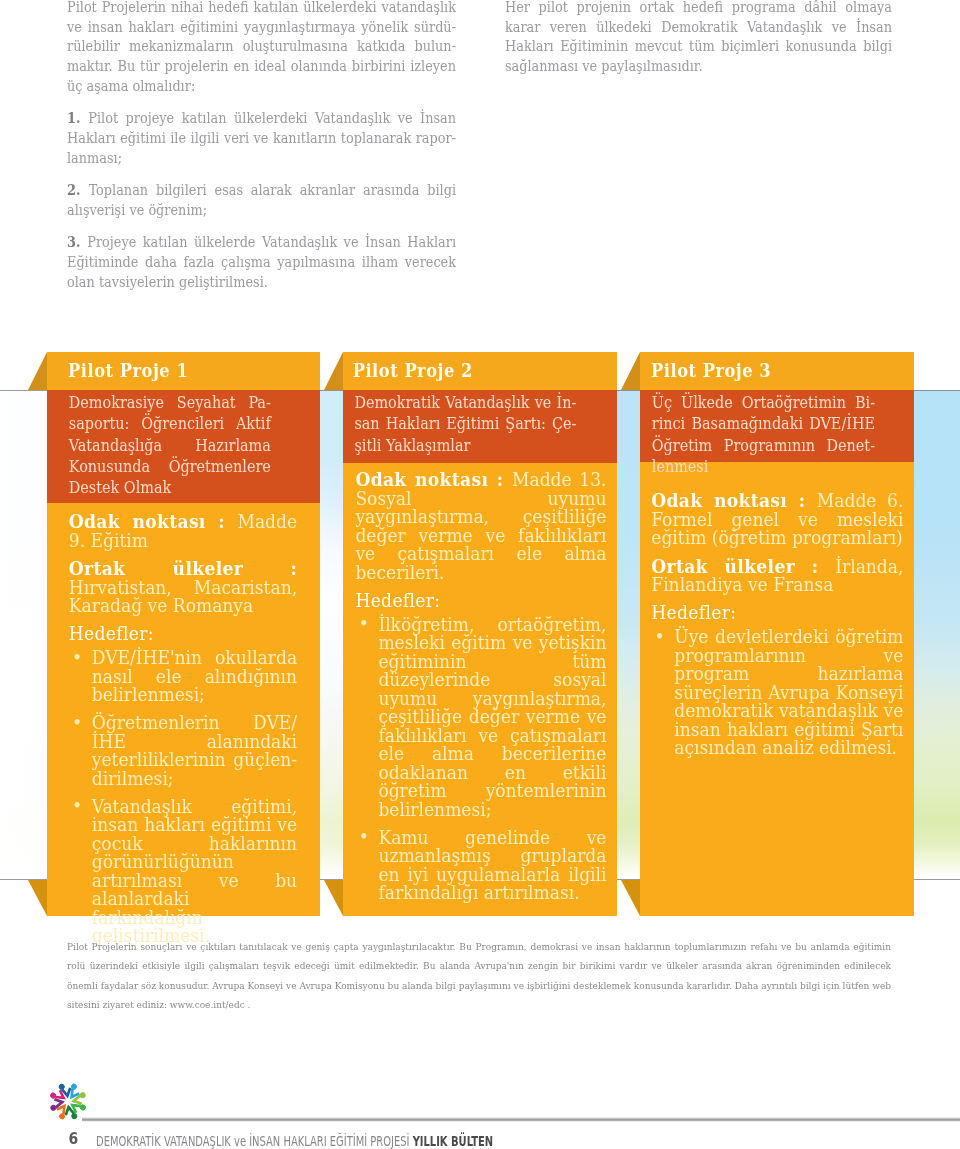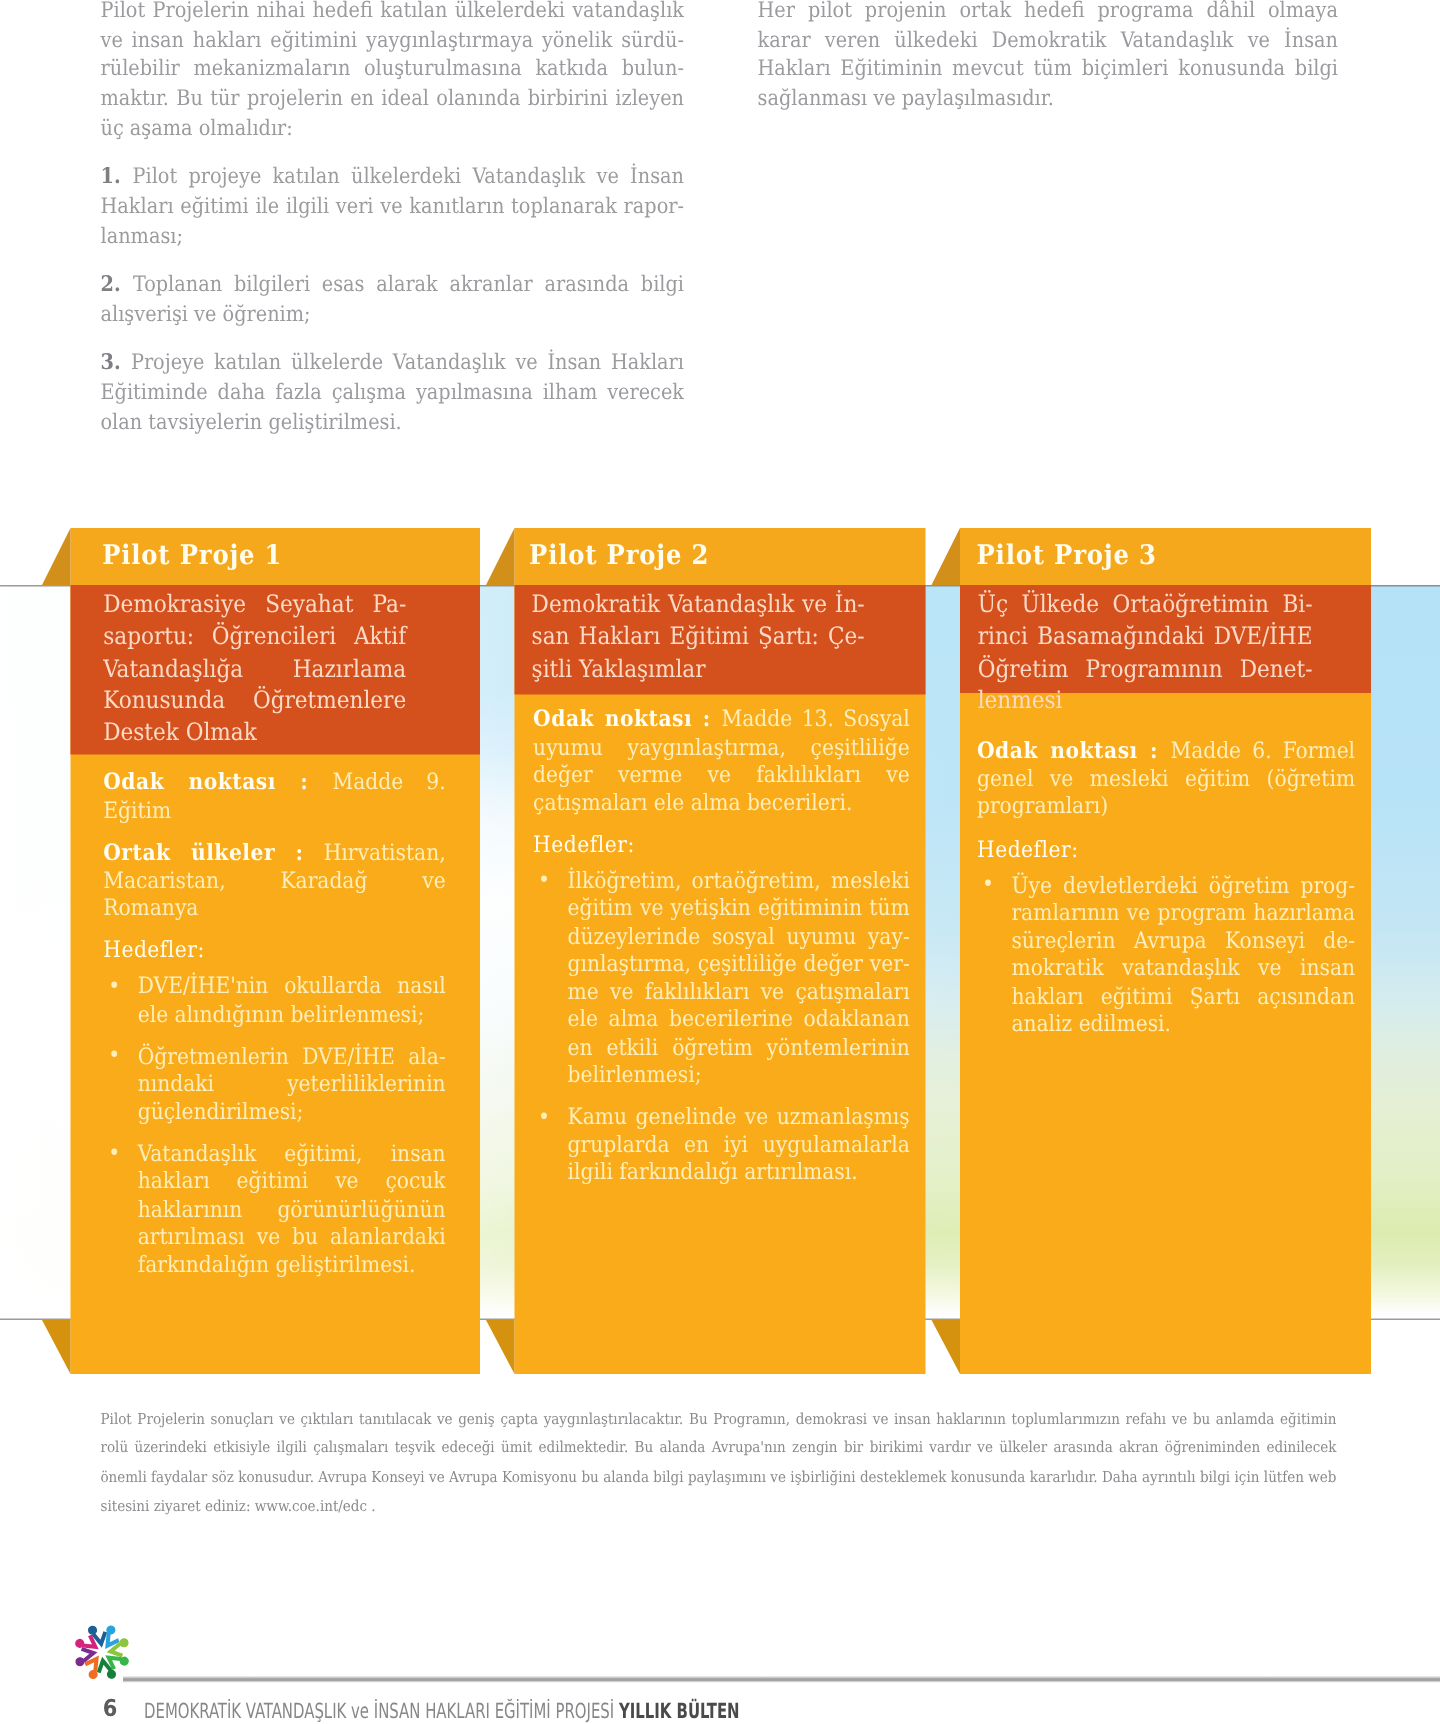--- a/index.html
+++ b/index.html
@@ -38,21 +38,21 @@
             border-left:19px solid transparent;border-bottom:38px solid #d2901a;}
   .cardbody{position:absolute;left:0;top:38px;width:100%;background:#faab19;}
   .fold-bot{position:absolute;left:-19px;width:0;height:0;
             border-left:19px solid transparent;border-top:36px solid #d4920f;}
   .titleblock{position:absolute;left:0;top:38px;width:100%;background:#d4511e;}
 
   .ribbon-label{position:absolute;top:8px;color:#fffdf0;font-weight:bold;
                 font-size:18px;letter-spacing:0.55px;white-space:nowrap;}
 
   .ctitle{position:absolute;color:#fbdbc8;font-size:16.0px;line-height:21.3px;text-align:justify;}
-  .cbody{position:absolute;font-size:15px;line-height:18.5px;text-align:justify;color:#fdeebb;}
+  .cbody{position:absolute;font-size:19px;line-height:18.5px;text-align:justify;color:#fdeebb;}
   .cbody .row{margin-bottom:9.8px;}
   .cbody .lbl{color:#fffdf4;font-weight:bold;letter-spacing:0.35px;}
   ul.goals{margin:0;padding:0;list-style:none;}
   ul.goals li{position:relative;padding-left:23px;margin-bottom:9.5px;}
   ul.goals li:last-child{margin-bottom:0;}
   ul.goals li .bullet{position:absolute;left:3.3px;top:-0.5px;}
   .goals-label{color:#fffdf4;font-weight:normal;letter-spacing:0.35px;margin-bottom:5.5px;}
 
   
   #closing{position:absolute;left:67px;top:937px;width:824px;color:#8a8a8e;
@@ -130,20 +130,21 @@
       <div class="card" style="left: 640px; width: 273.5px;">
         <div class="cardbody" style="height: 525.5px;"></div>
         <div class="fold-bot" style="top: 527.5px;"></div>
         <div class="titleblock" style="height: 72px;"></div>
         <div class="ribbon"></div>
         <div class="fold-top"></div>
         <div class="ribbon-label" style="left: 11px;">Pilot Proje 3</div>
         <div class="ctitle" style="left: 11.8px; top: 40.2px; width: 223.2px;">Üç Ülkede Ortaöğretimin Bi­rinci Basamağındaki DVE/⁠İHE Öğretim Programının Denet­lenmesi</div>
         <div class="cbody" style="left: 11.3px; top: 139.3px; width: 252.1px;">
           <div class="row"><span class="lbl">Odak noktası : </span>Madde 6. Formel genel ve mesleki eğitim (öğretim programları)</div>
+          <div class="row"><span class="lbl">Ortak ülkeler : </span>İrlanda, Finlandiya ve Fransa</div>
           <div class="goals-label">Hedefler:</div>
           <ul class="goals">
             <li><span class="bullet">•</span>Üye devletlerdeki öğretim prog­ramlarının ve program hazırlama süreçlerin Avrupa Konseyi de­mokratik vatandaşlık ve insan hak­ları eğitimi Şartı açısından analiz edilmesi.</li>
           </ul>
         </div>
       </div>
     </div>
 
   <div id="closing">Pilot Projelerin sonuçları ve çıktıları tanıtılacak ve geniş çapta yaygınlaştırılacaktır.  Bu Programın, demokrasi ve insan hak­larının toplumlarımızın refahı ve bu anlamda eğitimin rolü üzerindeki etkisiyle ilgili çalışmaları teşvik edeceği ümit edilmek­tedir. Bu alanda Avrupa'nın zengin bir birikimi vardır ve ülkeler arasında akran öğreniminden edinilecek önemli faydalar söz konusudur. Avrupa Konseyi ve Avrupa Komisyonu bu alanda bilgi paylaşımını ve işbirliğini desteklemek konusunda kararlıdır. Daha ayrıntılı bilgi için lütfen web sitesini ziyaret ediniz: www.coe.int/edc .</div>
 

